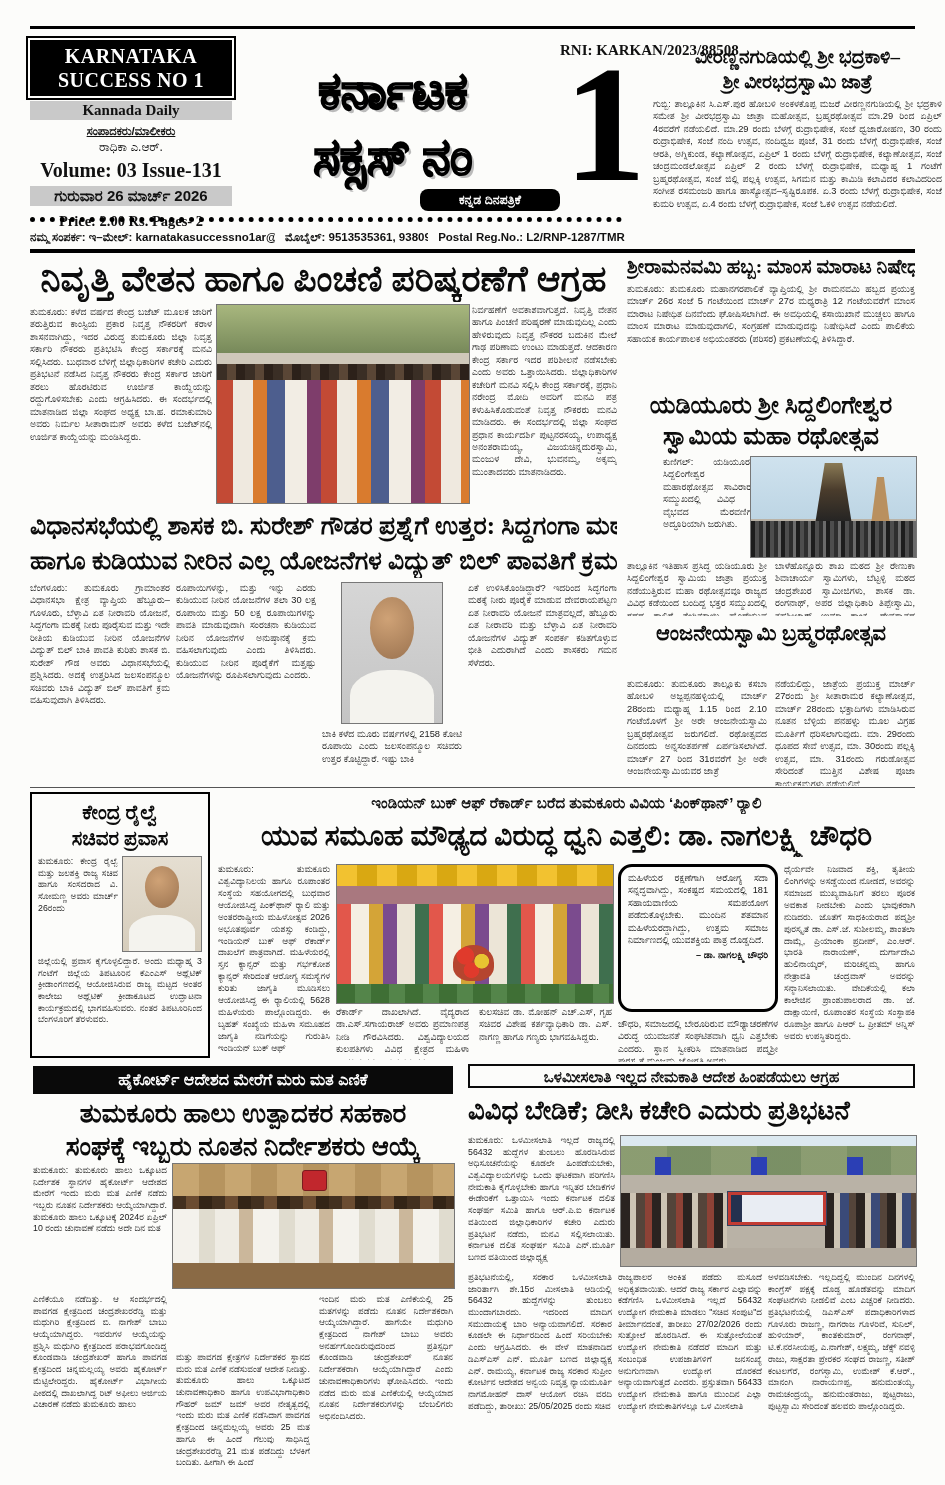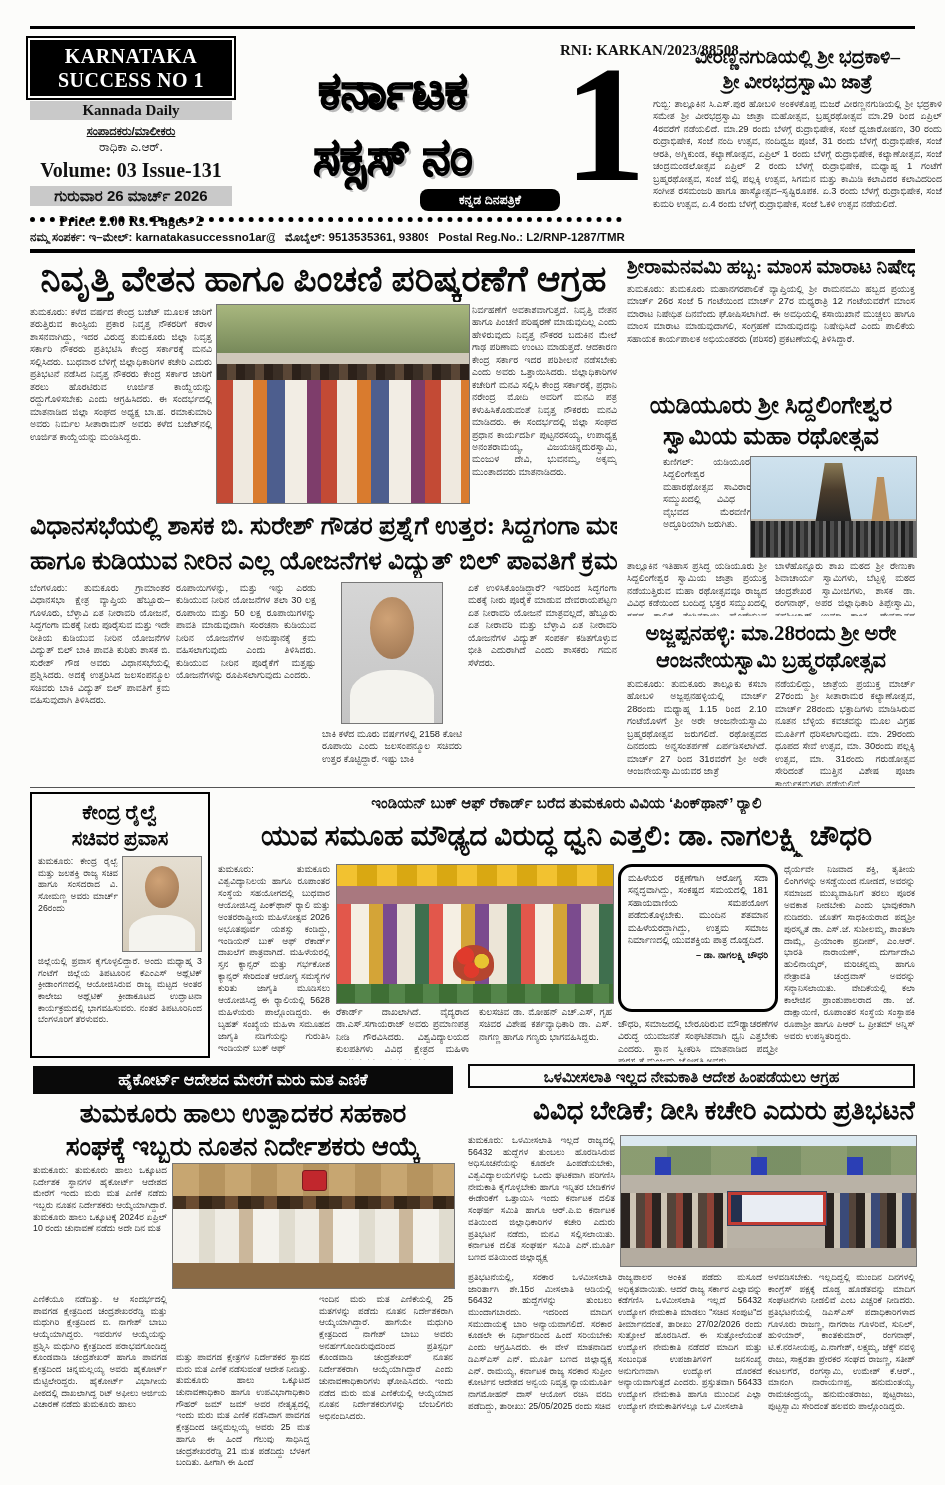--- a/index.html
+++ b/index.html
@@ -97,21 +97,21 @@
   #milk-h{left:33px;top:1097px;width:420px;height:64px;font-size:26px;line-height:33px;text-align:center;}
   #milk-c1{left:33px;top:1165px;width:134px;height:124px;}
   #ph-milk{left:172px;top:1163px;width:281px;height:124px;}
   #milk-c2{left:33px;top:1294px;width:134px;height:160px;}
   #milk-c3{left:176px;top:1352px;width:134px;height:160px;}
   #milk-c4{left:319px;top:1294px;width:134px;height:160px;}
 
   
   #protest-kicker{left:468px;top:1064px;width:447px;height:24px;border:2px solid #0a0a0a;
       font-size:15px;line-height:22px;text-align:center;font-weight:800;box-sizing:border-box;}
-  #protest-h{left:468px;top:1091px;width:447px;height:40px;font-size:26px;line-height:40px;text-align:right;font-family:Liberation Serif, serif;}
+  #protest-h{left:468px;top:1091px;width:447px;height:40px;font-size:26px;line-height:40px;text-align:left;font-family:Liberation Serif, serif;}
   #protest-c1{left:468px;top:1135px;width:147px;height:134px;}
   #ph-protest{left:620px;top:1135px;width:295px;height:130px;}
   #protest-c2{left:468px;top:1272px;width:144px;height:196px;}
   #protest-c3{left:618px;top:1272px;width:144px;height:196px;}
   #protest-c4{left:768px;top:1272px;width:147px;height:196px;}
 
   
   .photo{position:absolute;border:1px solid #777;overflow:hidden;background:#b9b2a6;}
   .photo-rel{position:relative;border:1px solid #777;overflow:hidden;background:#b9b2a6;}
   .ph{position:absolute;}
@@ -219,25 +219,24 @@
   <div class="abs photo" id="ph-chariot">
     <div class="ph ch-sky"></div>
     <div class="ph ch-rath"></div>
     <div class="ph ch-gopura"></div>
     <div class="ph ch-crowd"></div>
   </div>
   <div class="abs body-text" id="yedi-c1">ತಾಲ್ಲೂಕಿನ ಇತಿಹಾಸ ಪ್ರಸಿದ್ಧ ಯಡಿಯೂರು ಶ್ರೀ ಸಿದ್ದಲಿಂಗೇಶ್ವರ ಸ್ವಾಮಿಯ ಜಾತ್ರಾ ಪ್ರಯುಕ್ತ ನಡೆಯುತ್ತಿರುವ ಮಹಾ ರಥೋತ್ಸವವೂ ರಾಜ್ಯದ ವಿವಿಧ ಕಡೆಯಿಂದ ಬಂದಿದ್ದ ಭಕ್ತರ ಸಮ್ಮುಖದಲ್ಲಿ ರಥದ ಗಾಲಿಗೆ ತೆಂಗಿನಕಾಯಿ ಹೊಡೆಯುವ ಮೂಲಕ ಚಾಲನೆ ನೀಡಲಾಯಿತು. ಈ ಸಂದರ್ಭದಲ್ಲಿ ಸಿದ್ಧಗಂಗಾ ಮಠದ ಸಿದ್ಧಗಂಗಾ ಶ್ರೀಗಳು, ಯಡಿಯೂರು</div>
   <div class="abs body-text" id="yedi-c2">ಬಾಳೆಹೊನ್ನೂರು ಶಾಖ ಮಠದ ಶ್ರೀ ರೇಣುಕಾ ಶಿವಾಚಾರ್ಯ ಸ್ವಾಮಿಗಳು, ಬೆಟ್ಟಳ್ಳಿ ಮಠದ ಚಂದ್ರಶೇಖರ ಸ್ವಾಮೀಜಿಗಳು, ಶಾಸಕ ಡಾ. ರಂಗನಾಥ್, ಅಪರ ಜಿಲ್ಲಾಧಿಕಾರಿ ತಿಪ್ಪೇಸ್ವಾಮಿ, ತಹಶೀಲ್ದಾರ್ ಉಮಾ ಶಾಂಕ್ಯ, ದೇವಸ್ಥಾನದ ಕಾರ್ಯ ನಿರ್ವಹಣಾಧಿಕಾರಿ ಜಗದೀಶ್ ಸೇರಿದಂತೆ ವಿವಿಧ ಗಣ್ಯರು ಹಾಗೂ ಗದಗ್, ಕೊಪ್ಪಳ ಸೇರಿದಂತೆ ರಾಜ್ಯದ ವಿವಿಧೆಡೆಗಳಿಂದ ಭಕ್ತರುಗಳು ಆಗಮಿಸಿದ್ದರು.</div>
 
   <div class="abs headline" id="ajja-h">
-    <div>ಅಜ್ಜಪ್ಪನಹಳ್ಳಿ: ಮಾ.28ರಂದು ಶ್ರೀ ಅರೇ</div>
     <div>ಆಂಜನೇಯಸ್ವಾಮಿ ಬ್ರಹ್ಮರಥೋತ್ಸವ</div>
   </div>
   <div class="abs body-text" id="ajja-c1">ತುಮಕೂರು: ತುಮಕೂರು ತಾಲ್ಲೂಕು ಕಸಬಾ ಹೋಬಳಿ ಅಜ್ಜಪ್ಪನಹಳ್ಳಿಯಲ್ಲಿ ಮಾರ್ಚ್ 28ರಂದು ಮಧ್ಯಾಹ್ನ 1.15 ರಿಂದ 2.10 ಗಂಟೆಯೊಳಗೆ ಶ್ರೀ ಅರೇ ಆಂಜನೇಯಸ್ವಾಮಿ ಬ್ರಹ್ಮರಥೋತ್ಸವ ಜರುಗಲಿದೆ. ರಥೋತ್ಸವದ ದಿನದಂದು ಅನ್ನಸಂತರ್ಪಣೆ ಏರ್ಪಡಿಸಲಾಗಿದೆ. ಮಾರ್ಚ್ 27 ರಿಂದ 31ರವರೆಗೆ ಶ್ರೀ ಅರೇ ಆಂಜನೇಯಸ್ವಾಮಿಯವರ ಜಾತ್ರೆ</div>
-  <div class="abs body-text" id="ajja-c2">ನಡೆಯಲಿದ್ದು, ಜಾತ್ರೆಯ ಪ್ರಯುಕ್ತ ಮಾರ್ಚ್ 27ರಂದು ಶ್ರೀ ಸೀತಾರಾಮರ ಕಲ್ಯಾಣೋತ್ಸವ, ಮಾರ್ಚ್ 28ರಂದು ಭಕ್ತಾದಿಗಳು ಮಾಡಿಸಿರುವ ನೂತನ ಬೆಳ್ಳಿಯ ಕವಚವನ್ನು ಮೂಲ ವಿಗ್ರಹ ಮೂರ್ತಿಗೆ ಧರಿಸಲಾಗುವುದು. ಮಾ. 29ರಂದು ಧೂಪದ ಸೇವೆ ಉತ್ಸವ, ಮಾ. 30ರಂದು ಪಲ್ಲಕ್ಕಿ ಉತ್ಸವ, ಮಾ. 31ರಂದು ಗರುಡೋತ್ಸವ ಸೇರಿದಂತೆ ಮುತ್ತಿನ ವಿಶೇಷ ಪೂಜಾ ಕಾರ್ಯಕ್ರಮಗಳು ನಡೆಯಲಿವೆ.</div>
+  <div class="abs body-text" id="ajja-c2">ನಡೆಯಲಿದ್ದು, ಜಾತ್ರೆಯ ಪ್ರಯುಕ್ತ ಮಾರ್ಚ್ 27ರಂದು ಶ್ರೀ ಸೀತಾರಾಮರ ಕಲ್ಯಾಣೋತ್ಸವ, ಮಾರ್ಚ್ 28ರಂದು ಭಕ್ತಾದಿಗಳು ಮಾಡಿಸಿರುವ ನೂತನ ಬೆಳ್ಳಿಯ ಪನಹಳ್ನು ಮೂಲ ವಿಗ್ರಹ ಮೂರ್ತಿಗೆ ಧರಿಸಲಾಗುವುದು. ಮಾ. 29ರಂದು ಧೂಪದ ಸೇವೆ ಉತ್ಸವ, ಮಾ. 30ರಂದು ಪಲ್ಲಕ್ಕಿ ಉತ್ಸವ, ಮಾ. 31ರಂದು ಗರುಡೋತ್ಸವ ಸೇರಿದಂತೆ ಮುತ್ತಿನ ವಿಶೇಷ ಪೂಜಾ ಕಾರ್ಯಕ್ರಮಗಳು ನಡೆಯಲಿವೆ.</div>
 
   <div class="abs headline" id="suresh-h">
     <div class="nowrap">ವಿಧಾನಸಭೆಯಲ್ಲಿ ಶಾಸಕ ಬಿ. ಸುರೇಶ್ ಗೌಡರ ಪ್ರಶ್ನೆಗೆ ಉತ್ತರ: ಸಿದ್ಧಗಂಗಾ ಮಠದ</div>
     <div class="nowrap">ಹಾಗೂ ಕುಡಿಯುವ ನೀರಿನ ಎಲ್ಲ ಯೋಜನೆಗಳ ವಿದ್ಯುತ್ ಬಿಲ್ ಪಾವತಿಗೆ ಕ್ರಮ</div>
   </div>
   <div class="abs body-text" id="suresh-c1">ಬೆಂಗಳೂರು: ತುಮಕೂರು ಗ್ರಾಮಾಂತರ ವಿಧಾನಸಭಾ ಕ್ಷೇತ್ರ ವ್ಯಾಪ್ತಿಯ ಹೆಬ್ಬೂರು–ಗೂಳೂರು, ಬೆಳ್ಳಾವಿ ಏತ ನೀರಾವರಿ ಯೋಜನೆ, ಸಿದ್ಧಗಂಗಾ ಮಠಕ್ಕೆ ನೀರು ಪೂರೈಸುವ ಮತ್ತು ಇದೇ ರೀತಿಯ ಕುಡಿಯುವ ನೀರಿನ ಯೋಜನೆಗಳ ವಿದ್ಯುತ್ ಬಿಲ್ ಬಾಕಿ ಪಾವತಿ ಕುರಿತು ಶಾಸಕ ಬಿ. ಸುರೇಶ್ ಗೌಡ ಅವರು ವಿಧಾನಸಭೆಯಲ್ಲಿ ಪ್ರಶ್ನಿಸಿದರು. ಅದಕ್ಕೆ ಉತ್ತರಿಸಿದ ಜಲಸಂಪನ್ಮೂಲ ಸಚಿವರು ಬಾಕಿ ವಿದ್ಯುತ್ ಬಿಲ್ ಪಾವತಿಗೆ ಕ್ರಮ ವಹಿಸುವುದಾಗಿ ತಿಳಿಸಿದರು.</div>
   <div class="abs body-text" id="suresh-c2">ರೂಪಾಯಿಗಳನ್ನು, ಮತ್ತು ಇನ್ನು ಎರಡು ಕುಡಿಯುವ ನೀರಿನ ಯೋಜನೆಗಳ ತಲಾ 30 ಲಕ್ಷ ರೂಪಾಯಿ ಮತ್ತು 50 ಲಕ್ಷ ರೂಪಾಯಿಗಳನ್ನು ಪಾವತಿ ಮಾಡುವುದಾಗಿ ಸಂರಚನಾ ಕುಡಿಯುವ ನೀರಿನ ಯೋಜನೆಗಳ ಅನುಷ್ಠಾನಕ್ಕೆ ಕ್ರಮ ವಹಿಸಲಾಗುವುದು ಎಂದು ತಿಳಿಸಿದರು. ಕುಡಿಯುವ ನೀರಿನ ಪೂರೈಕೆಗೆ ಮತ್ತಷ್ಟು ಯೋಜನೆಗಳನ್ನು ರೂಪಿಸಲಾಗುವುದು ಎಂದರು.</div>
   <div class="abs" id="suresh-c3">
     <div class="photo-rel" id="ph-suresh">
       <div class="ph po-bg-b"></div>

